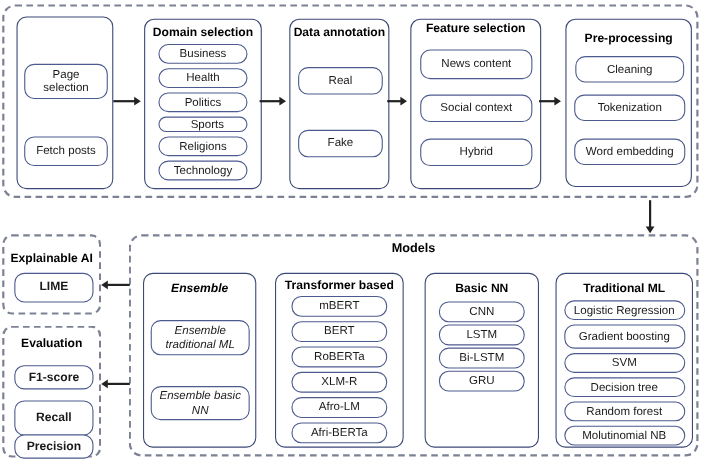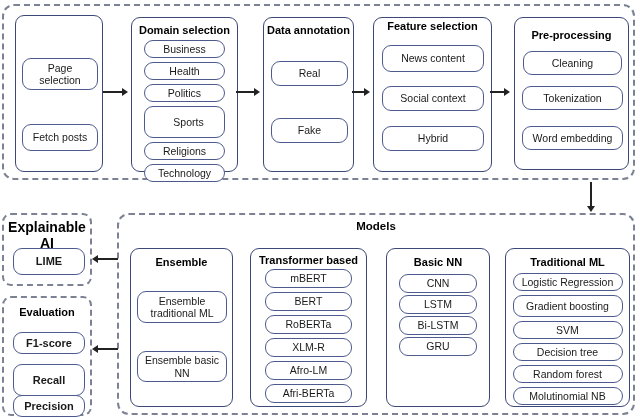--- a/index.html
+++ b/index.html
@@ -47,21 +47,21 @@
       <div class="pill" style="left:6px;top:42px;width:76px;min-height:32px;">Page selection</div>
       <div class="pill" style="left:6px;top:108px;width:76px;height:27px;">Fetch posts</div>
     </div>
 
     <div class="panel" style="left:127px;top:11px;width:107px;height:155px;">
       <span class="panel-title" style="margin-top:6px;">Domain selection</span>
       <div class="pillcol" style="top:22px;gap:4px;">
         <div class="pill" style="width:81px;height:18px;">Business</div>
         <div class="pill" style="width:81px;height:18px;">Health</div>
         <div class="pill" style="width:81px;height:18px;">Politics</div>
-        <div class="pill" style="width:81px;height:32px;padding-left:12px;">Sports</div>
+        <div class="pill" style="width:81px;height:14px;padding-left:12px;">Sports</div>
         <div class="pill" style="width:81px;height:18px;">Religions</div>
         <div class="pill" style="width:81px;height:18px;">Technology</div>
       </div>
     </div>
 
     <div class="panel" style="left:259px;top:11px;width:91px;height:155px;">
       <span class="panel-title" style="margin-top:6px;">Data annotation</span>
       <div class="pill" style="left:7px;top:43px;width:77px;height:25px;">Real</div>
       <div class="pill" style="left:7px;top:100px;width:77px;height:25px;">Fake</div>
     </div>
@@ -99,21 +99,21 @@
     </div>
 
   <div class="varrow" style="left:586px;top:182px;height:30px;">
       <span class="shaft"></span>
       <span class="head"></span>
     </div>
 
   <div class="dashed" style="left:117px;top:213px;width:518px;height:202px;">
     <span class="group-title" style="top:5px;">Models</span>
 
-    <div class="panel" style="left:11px;top:33px;width:103px;height:159px;">
+    <div class="panel" style="left:11px;top:33px;width:103px;height:159px;font-style:italic;">
       <span class="panel-title" style="margin-top:7px;">Ensemble</span>
       <div class="pill" style="left:6px;top:42px;width:90px;min-height:32px;">Ensemble traditional ML</div>
       <div class="pill" style="left:6px;top:102px;width:90px;min-height:31px;">Ensemble basic NN</div>
     </div>
 
     <div class="panel" style="left:131px;top:33px;width:117px;height:159px;">
       <span class="panel-title" style="margin-top:5px;">Transformer based</span>
       <div class="pillcol" style="top:20px;gap:4px;">
         <div class="pill" style="width:87px;height:19px;">mBERT</div>
         <div class="pill" style="width:87px;height:19px;">BERT</div>
@@ -141,21 +141,21 @@
         <div class="pill" style="width:110px;height:22px;">Gradient boosting</div>
         <div class="pill" style="width:110px;height:18px;">SVM</div>
         <div class="pill" style="width:110px;height:18px;">Decision tree</div>
         <div class="pill" style="width:110px;height:18px;">Random forest</div>
         <div class="pill" style="width:110px;height:18px;">Molutinomial NB</div>
       </div>
     </div>
   </div>
 
   <div class="dashed" style="left:2px;top:213px;width:90px;height:73px;border-radius:9px;">
-    <span class="group-title" style="top:4px;font-size:14px;">Explainable AI</span>
+    <span class="group-title" style="top:14px;font-size:11px;">Explainable AI</span>
     <div class="pill bold" style="left:9px;top:33px;width:72px;height:27px;">LIME</div>
   </div>
 
   <div class="dashed" style="left:2px;top:296px;width:90px;height:120px;border-radius:9px;">
     <span class="group-title" style="top:8px;font-size:11px;">Evaluation</span>
     <div class="pill bold" style="left:9px;top:34px;width:72px;height:22px;">F1-score</div>
     <div class="pill bold" style="left:9px;top:66px;width:72px;height:32px;">Recall</div>
     <div class="pill bold" style="left:9px;top:97px;width:72px;height:22px;">Precision</div>
   </div>
 

